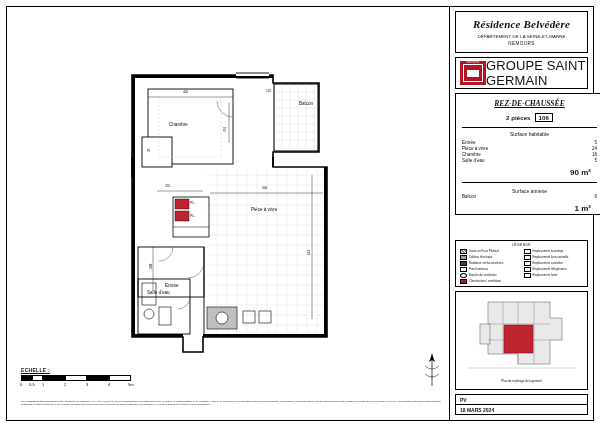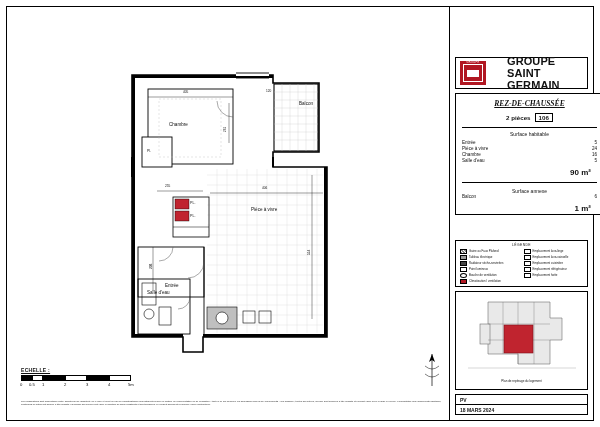--- a/index.html
+++ b/index.html
@@ -13,21 +13,21 @@
   .title-blk{top:11px;height:42px;width:133px;display:flex;flex-direction:column;align-items:center;justify-content:center;}
   .res-name{font-family:"Liberation Serif",serif;font-style:italic;font-weight:bold;font-size:11px;letter-spacing:.2px;}
   .dept{font-size:4.4px;margin-top:4px;letter-spacing:.1px;}
   .city{font-size:4.6px;margin-top:2px;letter-spacing:.4px;}
 
   .logo-blk{top:57px;height:32px;width:133px;display:flex;align-items:center;padding-left:4px;}
   .logo-mark{width:26px;height:24px;background:#b11722;position:relative;flex:none;}
   .logo-mark:before{content:"";position:absolute;left:3px;top:3px;right:3px;bottom:3px;border:1px solid #fff;}
   .logo-mark:after{content:"";position:absolute;left:7px;top:9px;width:12px;height:7px;background:#fff;}
   .logo-top{position:absolute;left:0;top:0;width:26px;text-align:center;color:#fff;font-size:2.6px;letter-spacing:.3px;line-height:4px;}
-  .logo-txt{font-size:11px;font-weight:bold;margin-left:21px;letter-spacing:.1px;}
+  .logo-txt{font-size:13px;font-weight:normal;margin-left:0;letter-spacing:.1px;}
 
   .info-blk{top:93px;height:122px;width:149px;padding:5px 6px 4px 6px;}
   .floor{font-family:"Liberation Serif",serif;font-style:italic;font-weight:bold;font-size:7.6px;text-align:center;text-decoration:underline;}
   .pieces-row{display:flex;justify-content:center;align-items:center;margin-top:5px;}
   .pieces{font-size:6.2px;font-weight:bold;}
   .lotbox{border:1px solid #000;font-size:6.2px;font-weight:bold;padding:0 3px;margin-left:4px;}
   .hr{border-top:1px solid #000;margin:5px 0 0 0;height:0;}
   .surf-lbl{font-size:5px;text-align:center;margin-top:3px;margin-bottom:2px;}
   table.surf{width:100%;border-collapse:collapse;font-size:4.6px;}
   table.surf td{padding:0.6px 0;}
@@ -252,20 +252,25 @@
         <span style="left:43px;">2</span>
         <span style="left:65px;">3</span>
         <span style="left:87px;">4</span>
         <span style="left:107px;">5m</span>
       </div>
     </div>
 
     <div class="disclaimer">Les modifications sont susceptibles d'être apportées par l'architecte ou le plan et l'écrit ou par les caractéristiques des bâtiments régies en matière de réglementation ou de réalisation : tant en ce qui concerne les dimensions reliées aux équipements : ces surfaces ; toutes des cotées, niveaux sont données à titre indicatif et pouvant varier avec la mise en œuvre. L'implantation des équipements sanitaires, électriques ou autres est donnée à titre indicatif. La surface des pièces peut varier en fonction du mode constructif et des tolérances. Le présent document n'a aucune valeur contractuelle.</div>
   </div>
 
+  <div class="rblk title-blk">
+    <div class="res-name">Résidence Belvédère</div>
+    <div class="dept">DÉPARTEMENT DE LA SEINE-ET-MARNE</div>
+    <div class="city">NEMOURS</div>
+  </div>
 
   <div class="rblk logo-blk">
     <div class="logo-mark">
       <div class="logo-top">GROUPE</div>
     </div>
     <div class="logo-txt">GROUPE SAINT GERMAIN</div>
   </div>
 
   <div class="rblk info-blk">
     <div class="floor">REZ-DE-CHAUSSÉE</div>

